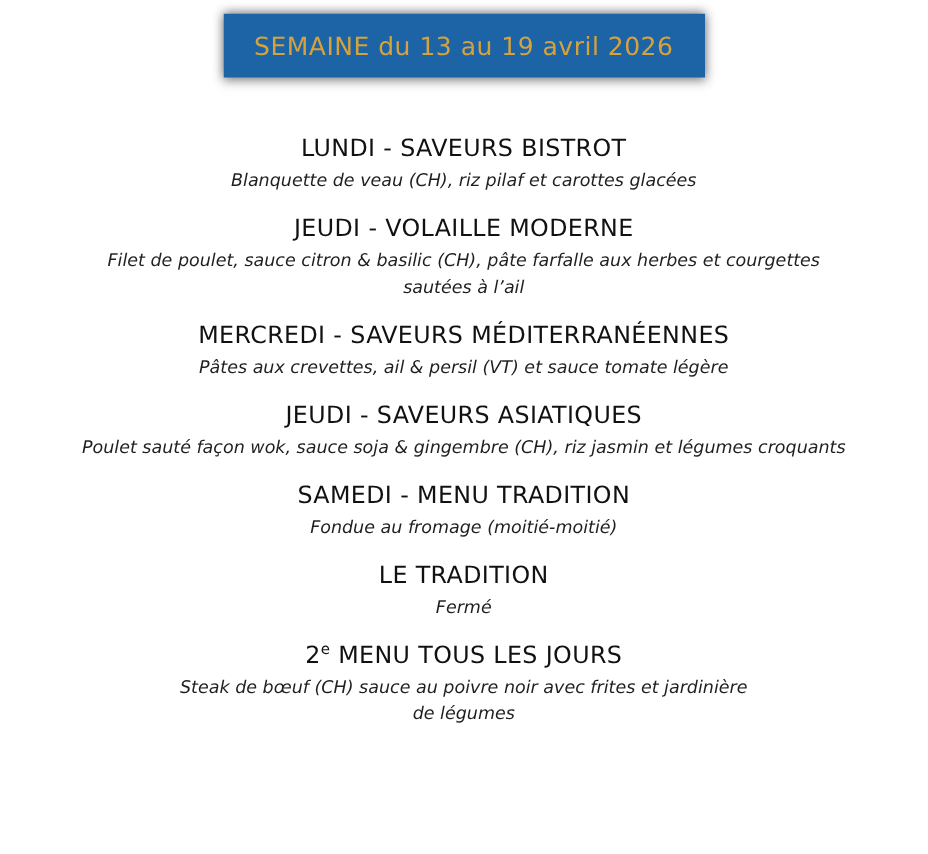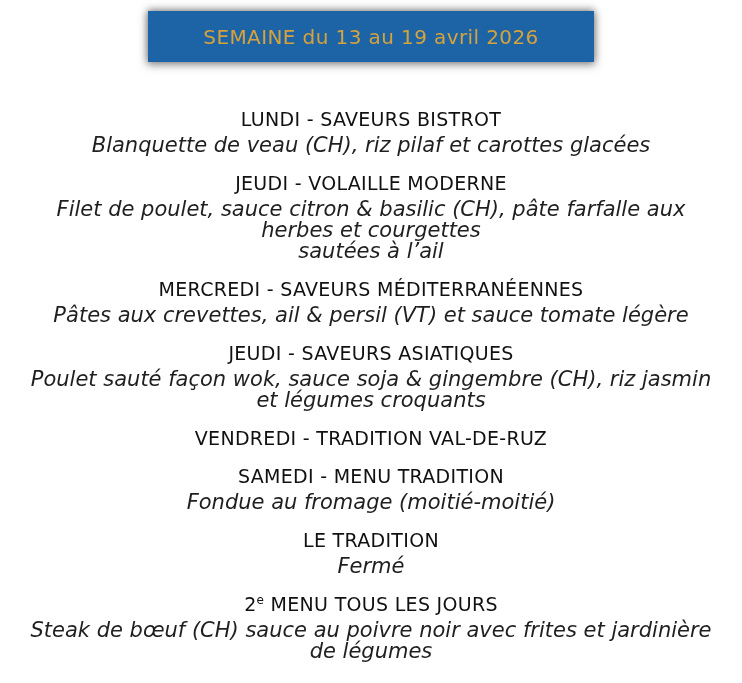--- a/index.html
+++ b/index.html
@@ -8,21 +8,21 @@
     background: #ffffff;
   }
   body {
     width: 742px;
     height: 683px;
     overflow: hidden;
     font-family: "DejaVu Sans", "Liberation Sans", sans-serif;
     -webkit-font-smoothing: antialiased;
   }
   .banner {
-    width: 446px;
+    width: 385px;
     height: 51px;
     margin: 11px auto 0 auto;
     background: var(--banner-bg, #1d64a6);
     color: var(--banner-text, #d6a23c);
     display: flex;
     align-items: center;
     justify-content: center;
     font-size: 20px;
     letter-spacing: 0.4px;
     box-shadow: 0 2px 8px 1px rgba(45,45,45,0.50), 0 -2px 7px 0 rgba(45,45,45,0.35);
@@ -36,21 +36,21 @@
   }
   .day-title {
     font-size: 19px;
     font-weight: normal;
     line-height: 22px;
     letter-spacing: 0.3px;
     margin: 0 0 5px 0;
     color: var(--heading-text, #111111);
   }
   .day-desc {
-    font-size: 21px;
+    font-size: 14px;
     font-style: italic;
     line-height: 21px;
     margin: 0;
     white-space: pre-line;
     color: var(--body-text, #1f1f1f);
   }
   .sup {
     font-size: 12px;
     line-height: 1;
     vertical-align: super;
@@ -82,21 +82,20 @@
       <h2 class="day-title">MERCREDI - SAVEURS MÉDITERRANÉENNES</h2>
       <p class="day-desc">Pâtes aux crevettes, ail &amp; persil (VT) et sauce tomate légère</p>
     </section>
 
     <section class="day">
       <h2 class="day-title">JEUDI - SAVEURS ASIATIQUES</h2>
       <p class="day-desc">Poulet sauté façon wok, sauce soja &amp; gingembre (CH), riz jasmin et légumes croquants</p>
     </section>
 
     <section class="day">
-      <h2 class="day-title">VENDREDI - TRADITION VAL-DE-RUZ</h2>
     </section>
 
     <section class="day">
       <h2 class="day-title">SAMEDI - MENU TRADITION</h2>
       <p class="day-desc">Fondue au fromage (moitié-moitié)</p>
     </section>
 
     <section class="day">
       <h2 class="day-title">LE TRADITION</h2>
       <p class="day-desc">Fermé</p>

